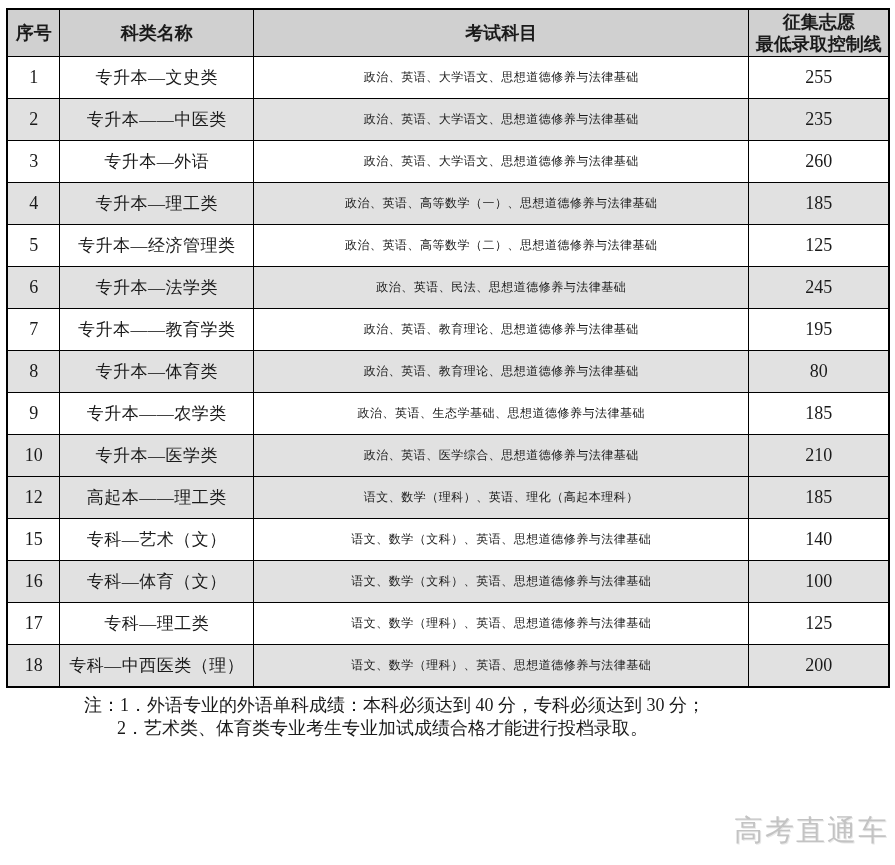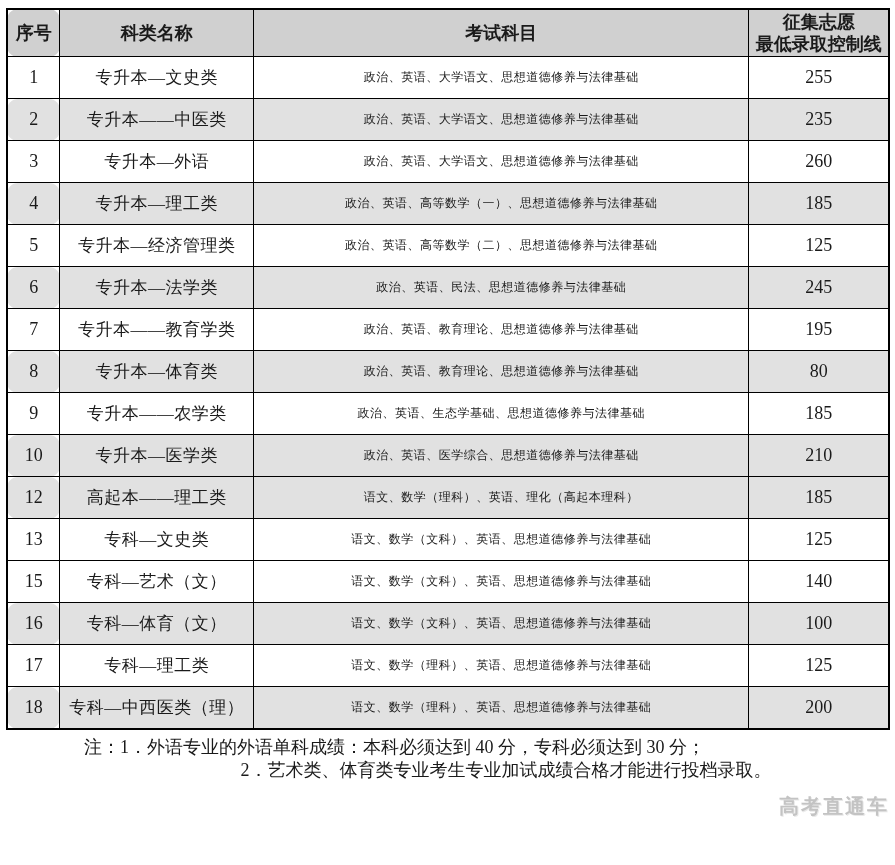--- a/index.html
+++ b/index.html
@@ -35,40 +35,40 @@
     line-height: 22px;
   }
   .score-table td {
     height: 41px;
     font-size: 17px;
     background: #ffffff;
   }
   .score-table tr.alt td {
     background: #e1e1e1;
   }
-  .col-no    { width: 52px; border-radius: 11px;  }
+  .col-no    { width: 52px;  }
   .col-cat   { width: 191px; margin-top: 40px; }
   .col-subj  { width: 487px; }
   .col-score { width: 138px; }
   td.col-no, td.col-score { font-size: 18px; }
   td.col-subj { font-size: 12px; letter-spacing: 0.5px; }
   td.col-cat  { letter-spacing: 0.5px; }
   .notes {
     margin: 6px 0 0 84px;
     font-size: 18px;
     line-height: 23px;
     white-space: nowrap;
   }
-  .note-line-2 { margin-left: 33px; text-align: center; }
+  .note-line-2 { margin-left: 33px; }
   .watermark {
     position: absolute;
-    top: 793px;
+    top: 811px;
     right: 6px;
-    font-size: 20px;
-    font-weight: bold;
+    font-size: 29px;
+    font-weight: normal;
     color: #c3c3c3;
     letter-spacing: 2px;
     text-shadow: 1px 1px 0 #e9e9e9;
   }
 </style>
 </head>
 <body>
 
 <table class="score-table">
   <colgroup>
@@ -149,26 +149,20 @@
         <td class="col-subj">政治、英语、医学综合、思想道德修养与法律基础</td>
         <td class="col-score">210</td>
       </tr>
       <tr class="alt">
         <td class="col-no">12</td>
         <td class="col-cat">高起本——理工类</td>
         <td class="col-subj">语文、数学（理科）、英语、理化（高起本理科）</td>
         <td class="col-score">185</td>
       </tr>
       <tr>
-        <td class="col-no">13</td>
-        <td class="col-cat">专科—文史类</td>
-        <td class="col-subj">语文、数学（文科）、英语、思想道德修养与法律基础</td>
-        <td class="col-score">125</td>
-      </tr>
-      <tr>
         <td class="col-no">15</td>
         <td class="col-cat">专科—艺术（文）</td>
         <td class="col-subj">语文、数学（文科）、英语、思想道德修养与法律基础</td>
         <td class="col-score">140</td>
       </tr>
       <tr class="alt">
         <td class="col-no">16</td>
         <td class="col-cat">专科—体育（文）</td>
         <td class="col-subj">语文、数学（文科）、英语、思想道德修养与法律基础</td>
         <td class="col-score">100</td>

